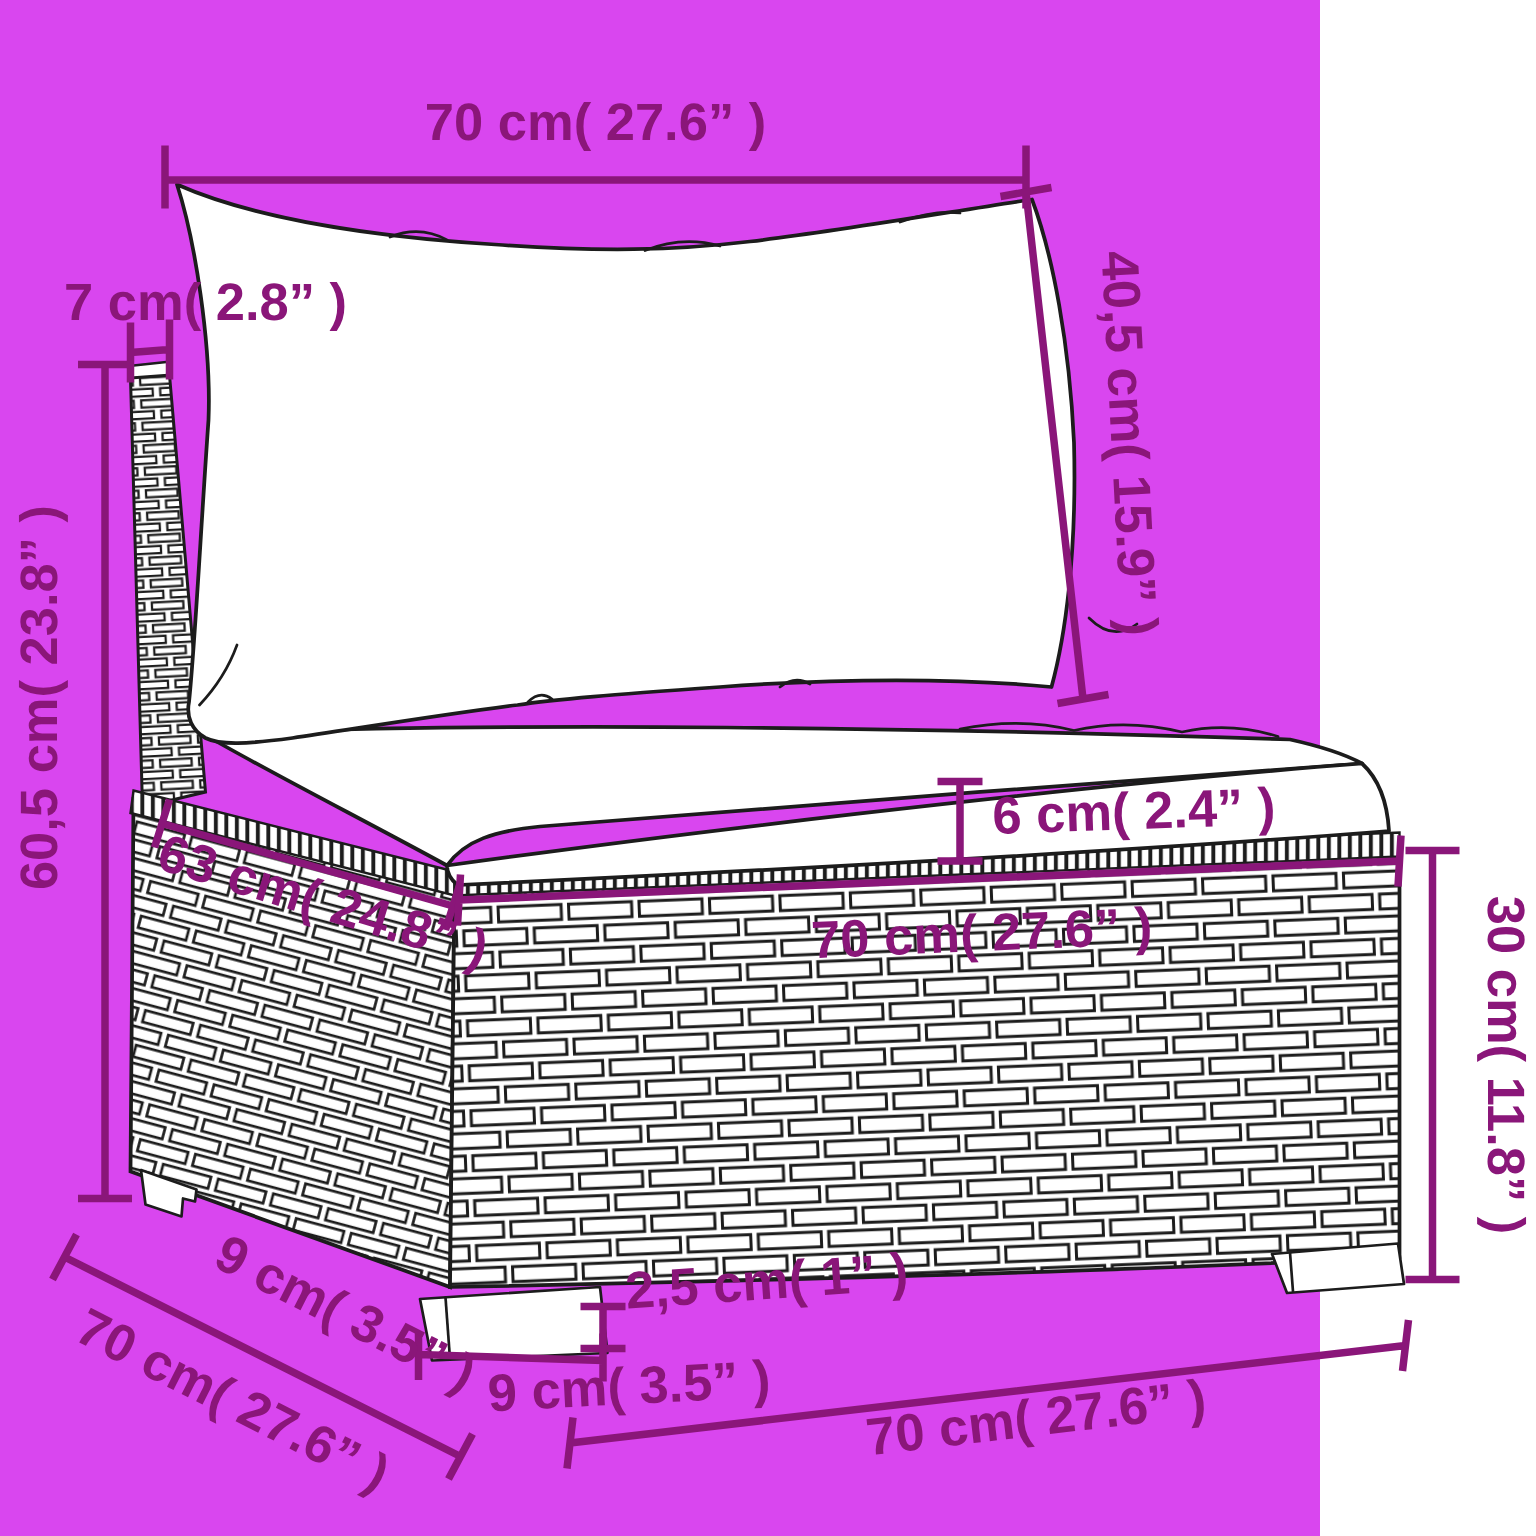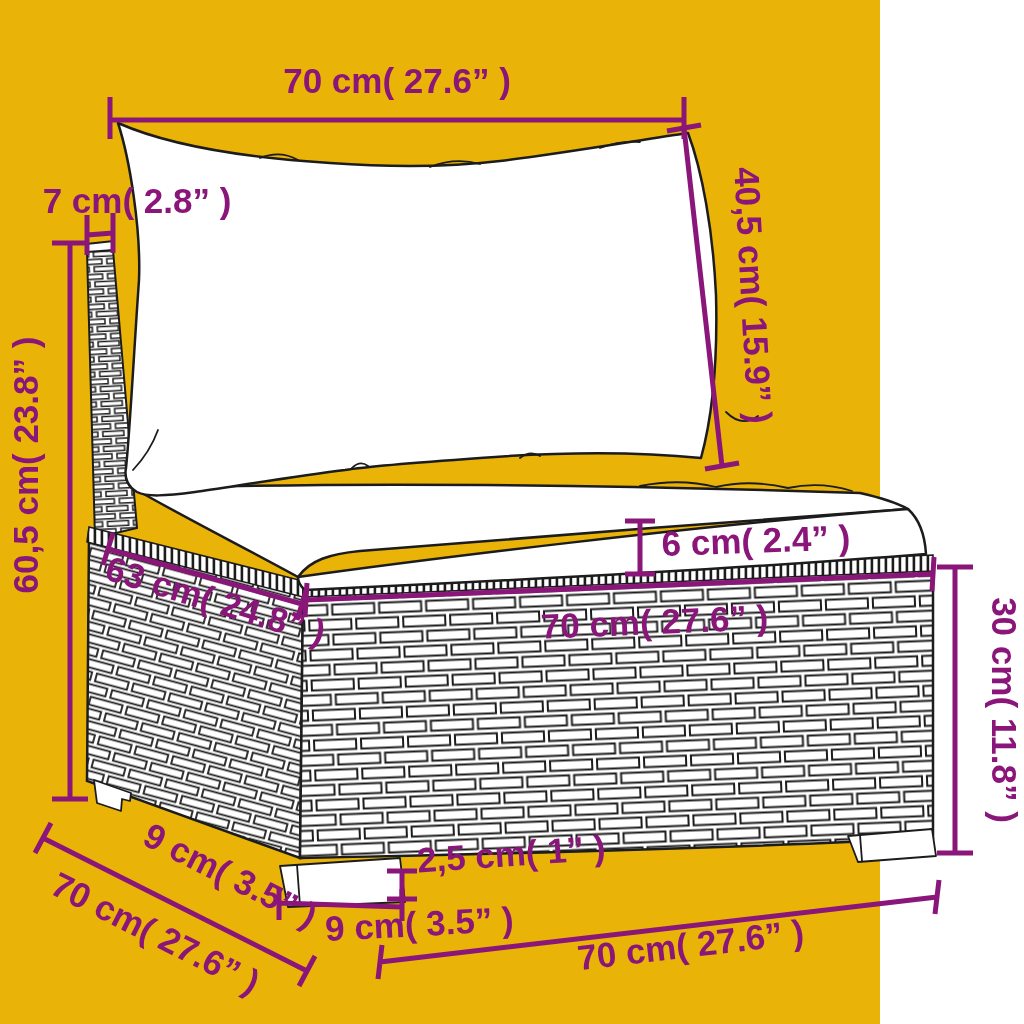--- a/index.html
+++ b/index.html
@@ -1,18 +1,18 @@
 <!DOCTYPE html>
 <html style="--accent: #8a1679; --ink: #1c1c1c;"><head>
 <meta charset="utf-8">
 <style>
   :root { --accent:#8a1679; --ink:#1c1c1c; }
   html,body { margin:0; padding:0; background:#ffffff; }
   body { width:1024px; height:1024px; overflow:hidden; }
-  .stage { position:relative; width:880px; height:1024px; background:#eab308; }
+  .stage { position:relative; width:880px; height:1024px; background:#d946ef; }
   svg { display:block; }
   .art      { fill:none; stroke:var(--ink); stroke-width:2.5; stroke-linejoin:round; stroke-linecap:round; }
   .art-thin { fill:none; stroke:var(--ink); stroke-width:1.8; stroke-linejoin:round; stroke-linecap:round; }
   .white    { fill:#ffffff; }
   .dimline  { fill:none; stroke:var(--accent); stroke-width:5; }
   text.dim  { font-family:"Liberation Sans","DejaVu Sans",sans-serif; font-weight:bold;
               font-size:35px; fill:var(--accent); }
 </style>
 </head>
 <body>

